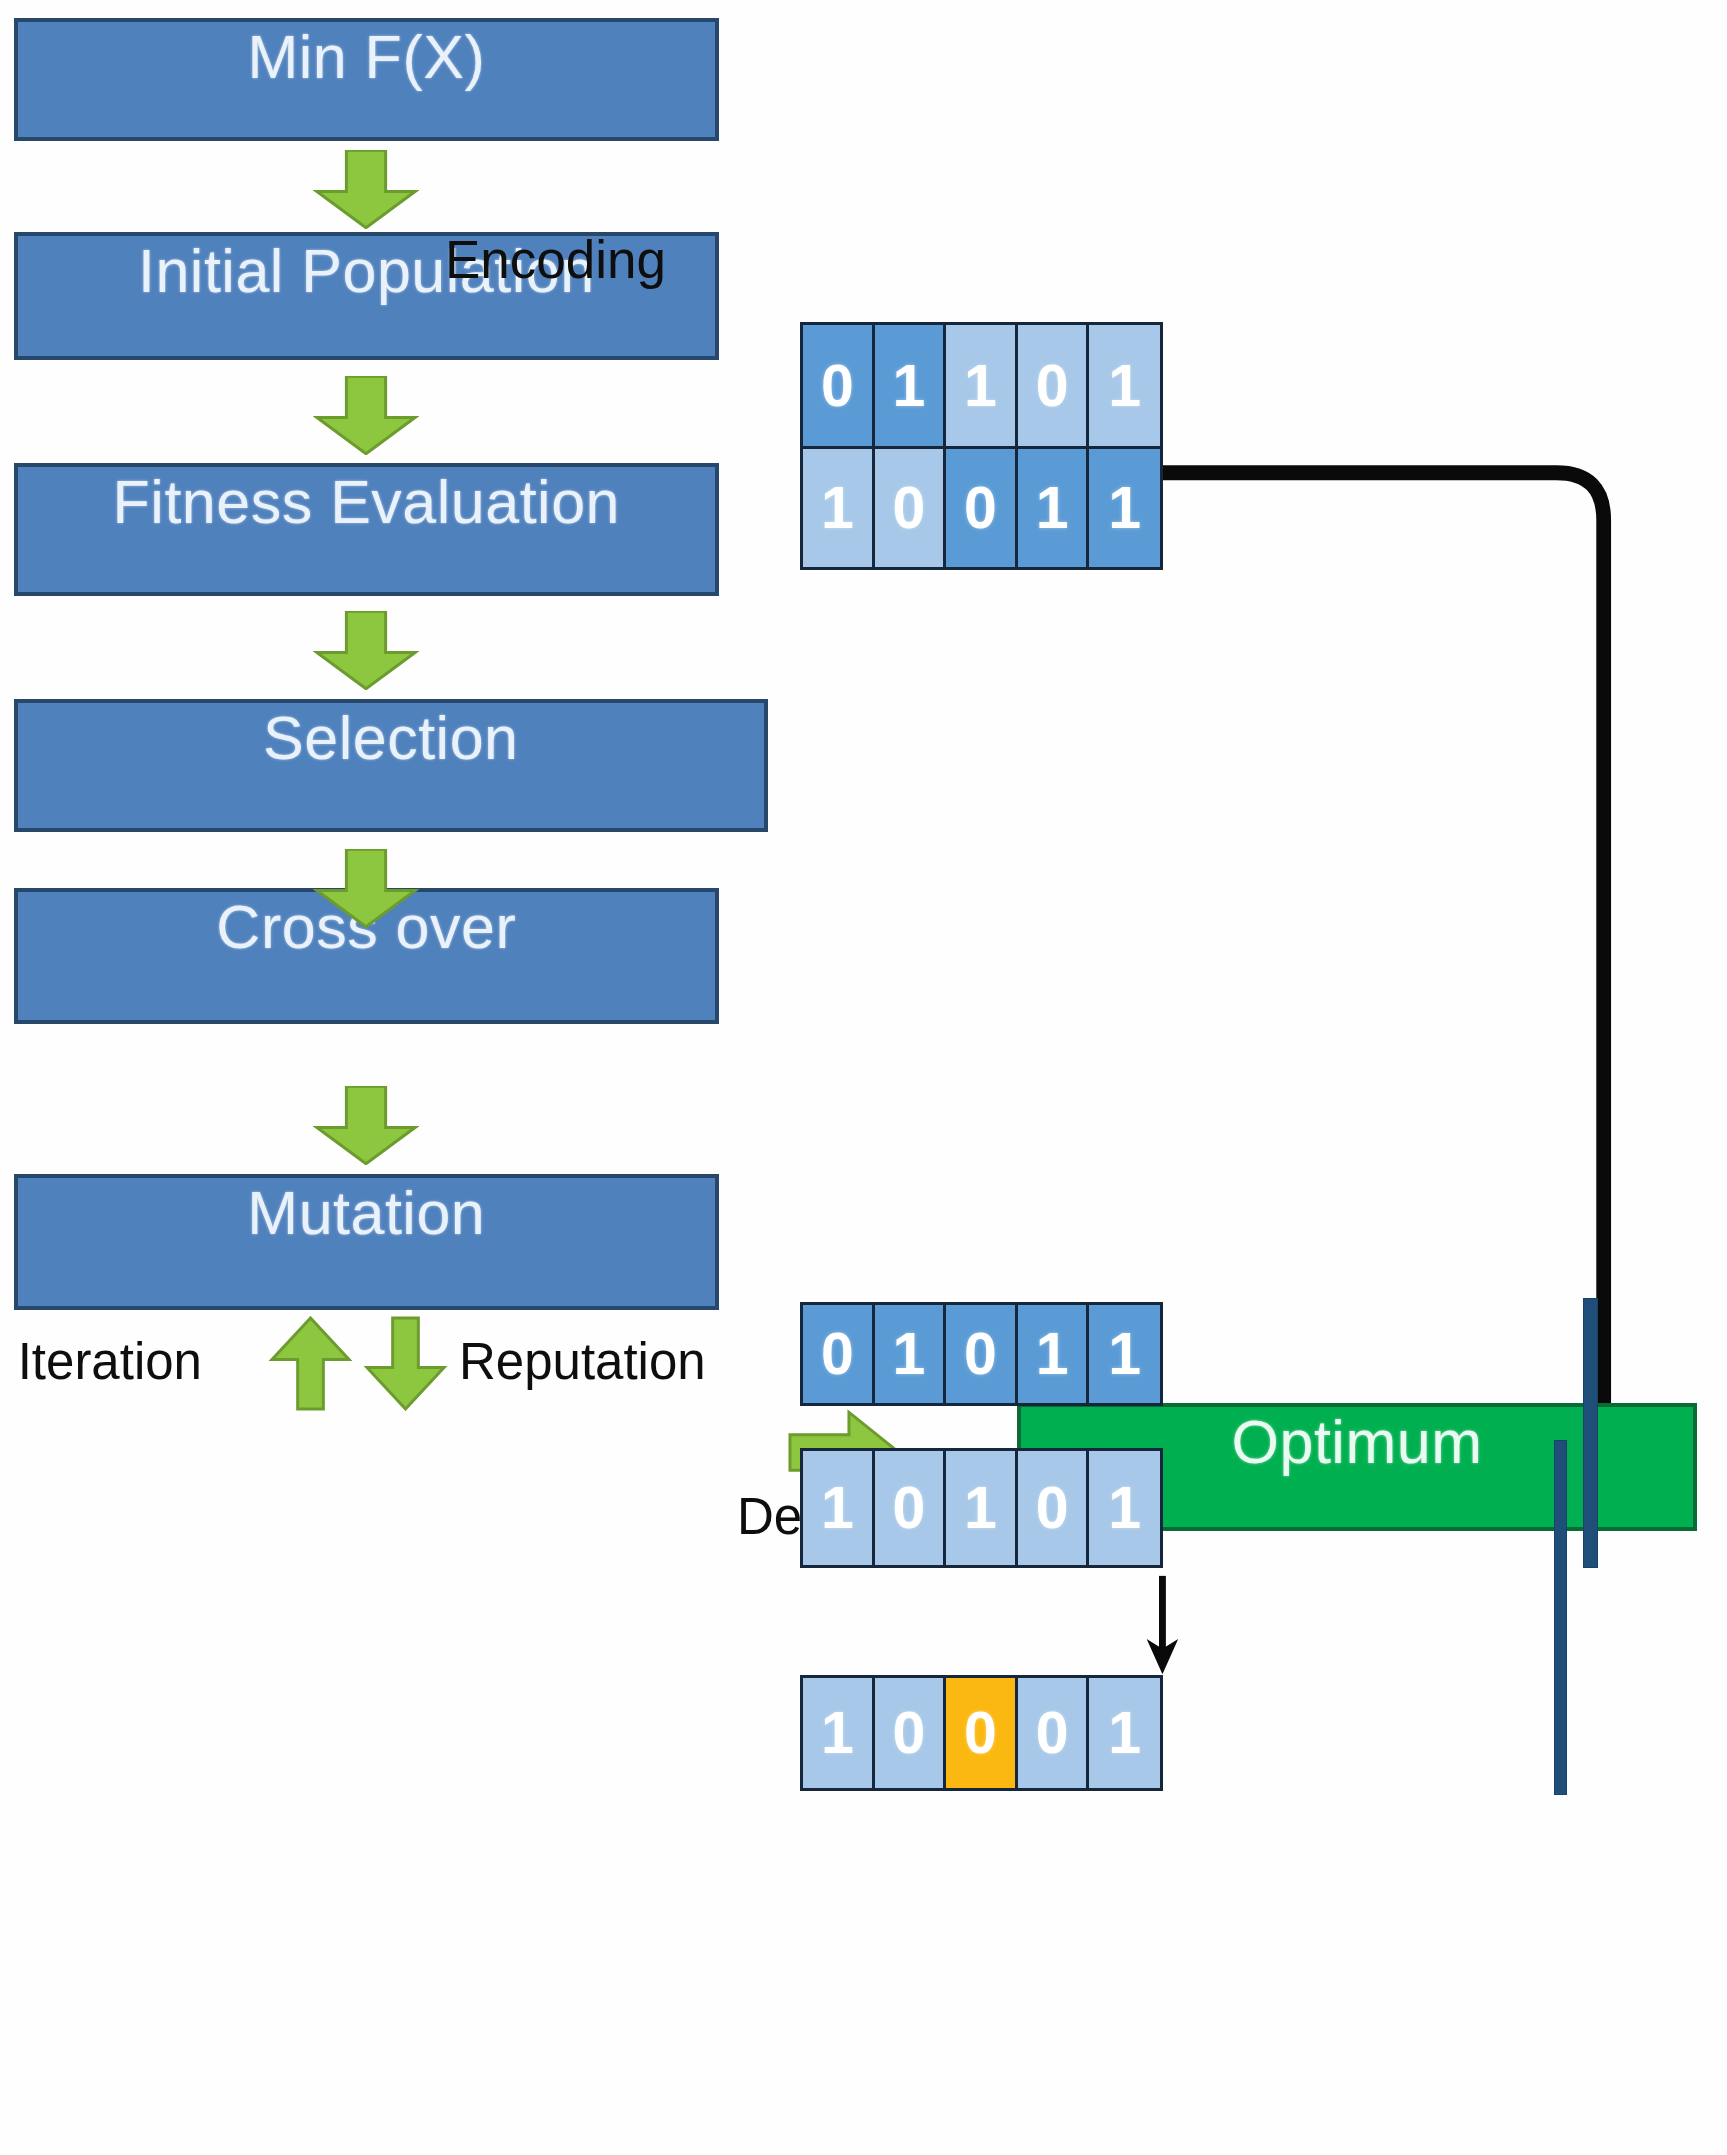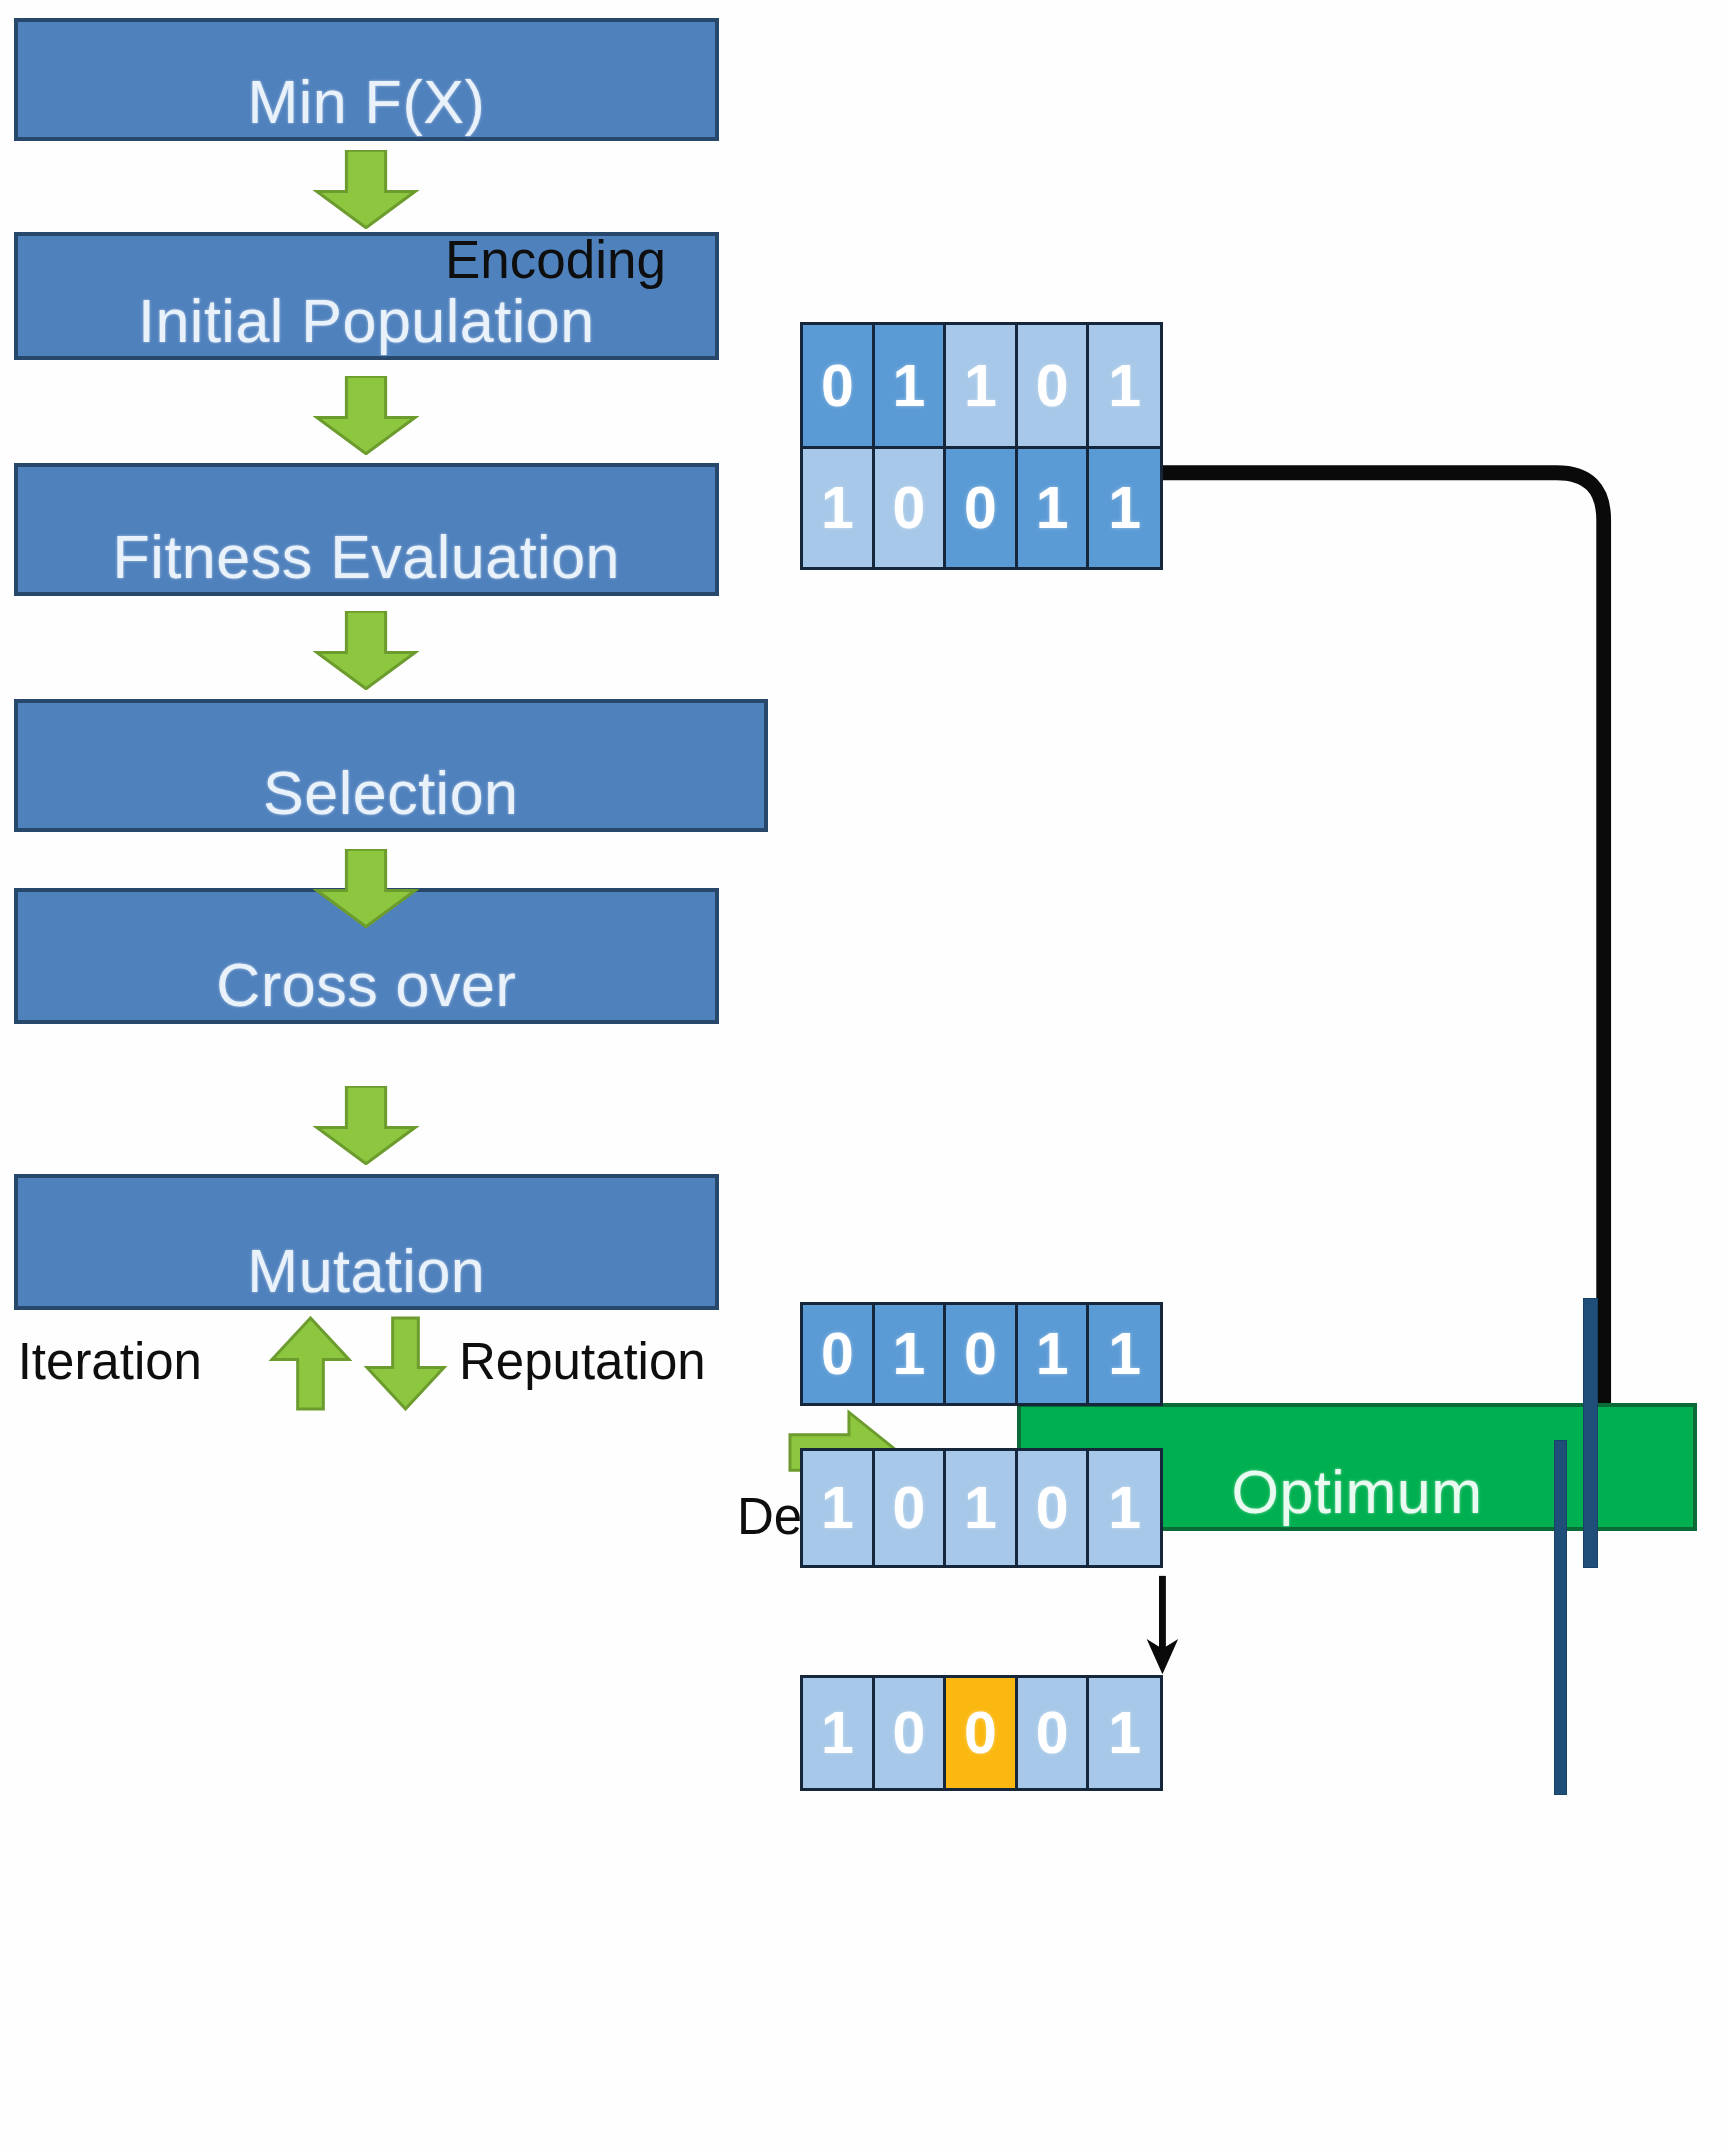--- a/index.html
+++ b/index.html
@@ -20,21 +20,21 @@
   }
 
   
   .flow-box {
     position: absolute;
     box-sizing: border-box;
     background: #4F81BD;
     border: 4.9px solid #27476B;
     color: #E9F2FA;
     display: flex;
-    align-items: flex-end;
+    align-items: flex-start;
     justify-content: center;
     font-size: 61px;
     font-weight: 400;
     letter-spacing: 0.5px;
     text-shadow: 0 0 3px rgba(255,255,255,0.55);
     font-family: "Liberation Sans", sans-serif;
   }
   .flow-box.newgen {
     background: #E0928F;
     border: 5.9px solid #7B5C3A;

